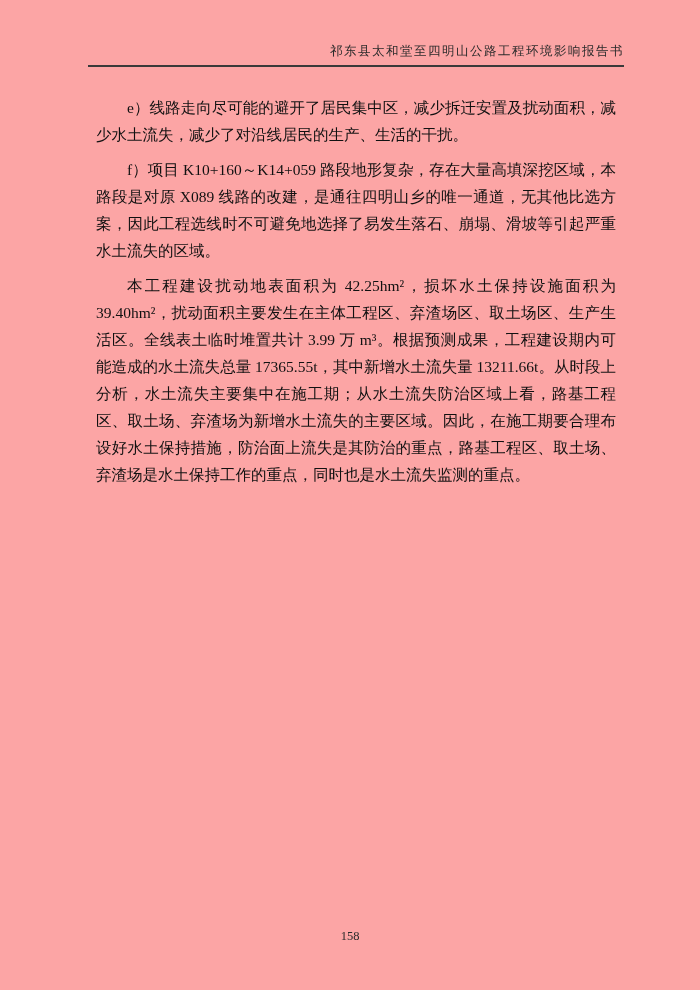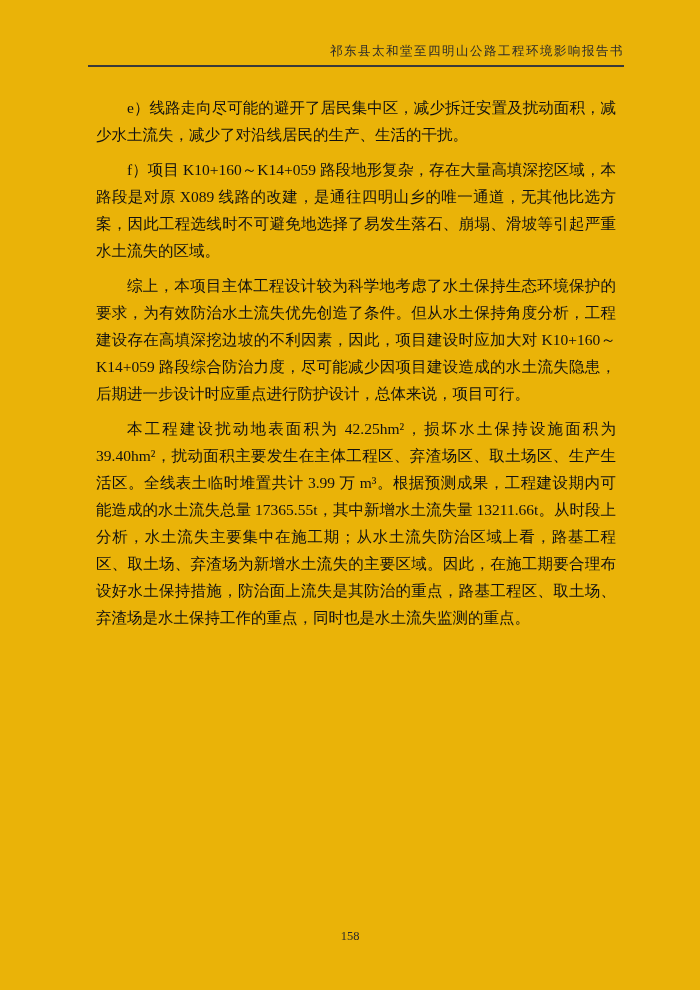--- a/index.html
+++ b/index.html
@@ -4,21 +4,21 @@
 <style>
   html, body {
     margin: 0;
     padding: 0;
     background: #ffffff;
   }
   .page {
     position: relative;
     width: 700px;
     height: 990px;
-    background: #eab308;
+    background: #fca5a5;
     font-family: "Liberation Serif", "DejaVu Serif", serif;
     color: #1c1c1c;
     box-sizing: border-box;
     overflow: hidden;
   }
   .header {
     position: absolute;
     top: 0;
     left: 88px;
     right: 76px;
@@ -77,21 +77,20 @@
 <div class="page">
 
   <div class="header">
     <div class="header-title">祁东县太和堂至四明山公路工程环境影响报告书</div>
     <div class="header-rule"></div>
   </div>
 
   <div class="content">
     <p>e）线路走向尽可能的避开了居民集中区，减少拆迁安置及扰动面积，减少水土流失，减少了对沿线居民的生产、生活的干扰。</p>
     <p>f）项目 K10+160～K14+059 路段地形复杂，存在大量高填深挖区域，本路段是对原 X089 线路的改建，是通往四明山乡的唯一通道，无其他比选方案，因此工程选线时不可避免地选择了易发生落石、崩塌、滑坡等引起严重水土流失的区域。</p>
-    <p>综上，本项目主体工程设计较为科学地考虑了水土保持生态环境保护的要求，为有效防治水土流失优先创造了条件。但从水土保持角度分析，工程建设存在高填深挖边坡的不利因素，因此，项目建设时应加大对 K10+160～K14+059 路段综合防治力度，尽可能减少因项目建设造成的水土流失隐患，后期进一步设计时应重点进行防护设计，总体来说，项目可行。</p>
 
 
 
 
     <p>本工程建设扰动地表面积为 42.25hm²，损坏水土保持设施面积为 39.40hm²，扰动面积主要发生在主体工程区、弃渣场区、取土场区、生产生活区。全线表土临时堆置共计 3.99 万 m³。根据预测成果，工程建设期内可能造成的水土流失总量 17365.55t，其中新增水土流失量 13211.66t。从时段上分析，水土流失主要集中在施工期；从水土流失防治区域上看，路基工程区、取土场、弃渣场为新增水土流失的主要区域。因此，在施工期要合理布设好水土保持措施，防治面上流失是其防治的重点，路基工程区、取土场、弃渣场是水土保持工作的重点，同时也是水土流失监测的重点。</p>
   </div>
 
   <div class="footer">
     <span>158</span>
   </div>

